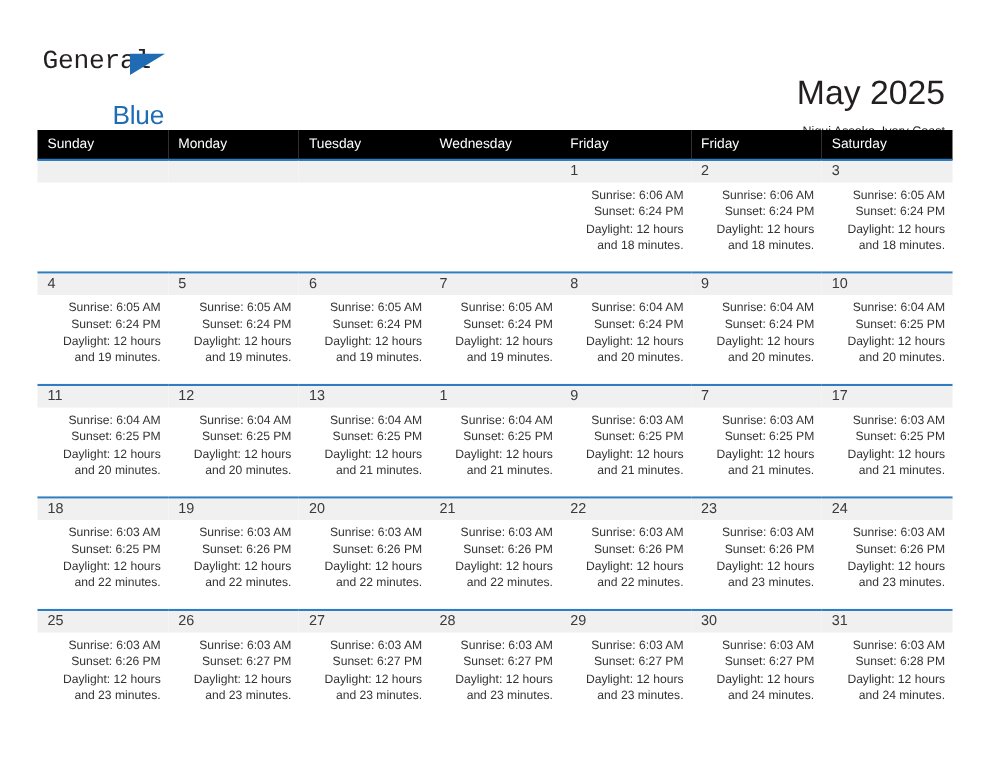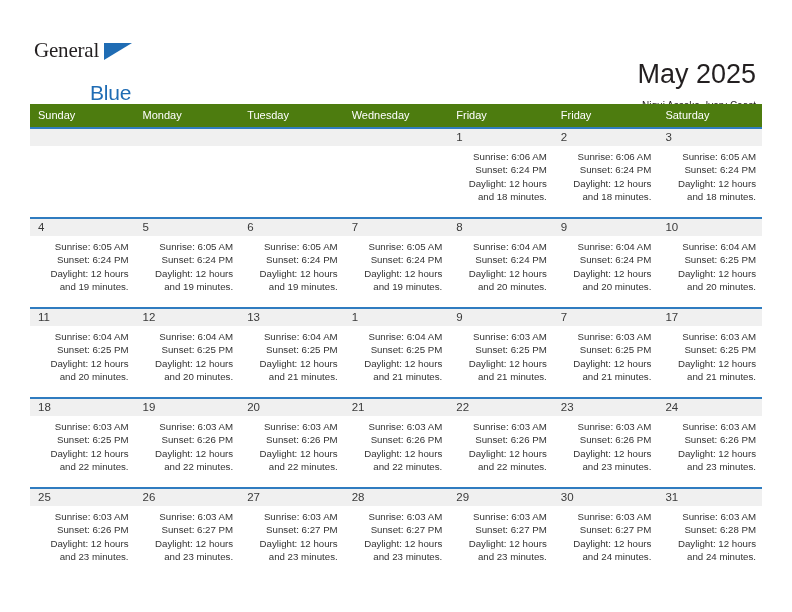--- a/index.html
+++ b/index.html
@@ -39,21 +39,21 @@
     width: 130px;
     height: 46px;
   }
   .logo-general {
     position: absolute;
     left: 0;
     top: 0;
     font-size: 21px;
     letter-spacing: -0.2px;
     color: #231f20;
-    font-family: Liberation Serif, serif;
+    font-family: Liberation Mono, monospace;
   }
   .logo-triangle {
     position: absolute;
     left: 70px;
     top: 5px;
     width: 0;
     height: 0;
     border-left: 28px solid #1f6cb4;
     border-bottom: 17px solid transparent;
   }
@@ -96,21 +96,21 @@
   .calendar {
     position: absolute;
     left: 30px;
     top: 104px;
     width: 732px;
     border-collapse: collapse;
     table-layout: fixed;
   }
 
   .calendar th {
-    background: #4d7c0f;
+    background: #000000;
     color: #ffffff;
     font-size: 11px;
     font-weight: normal;
     text-align: left;
     padding: 5px 0 6px 8px;
     height: 12px;
     border: none;
   }
 
   .weekrow > td {

